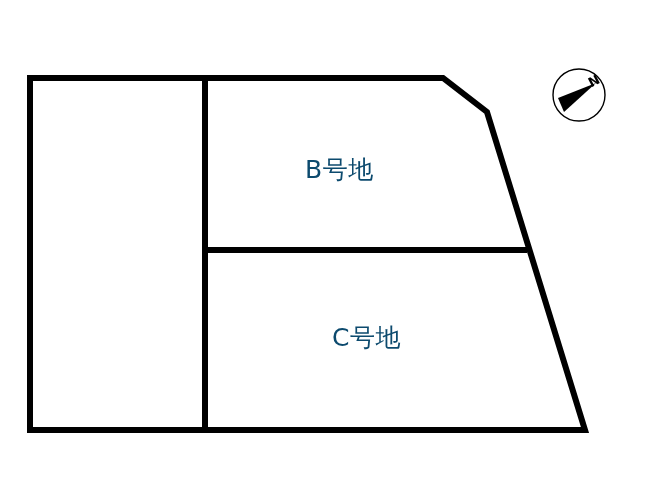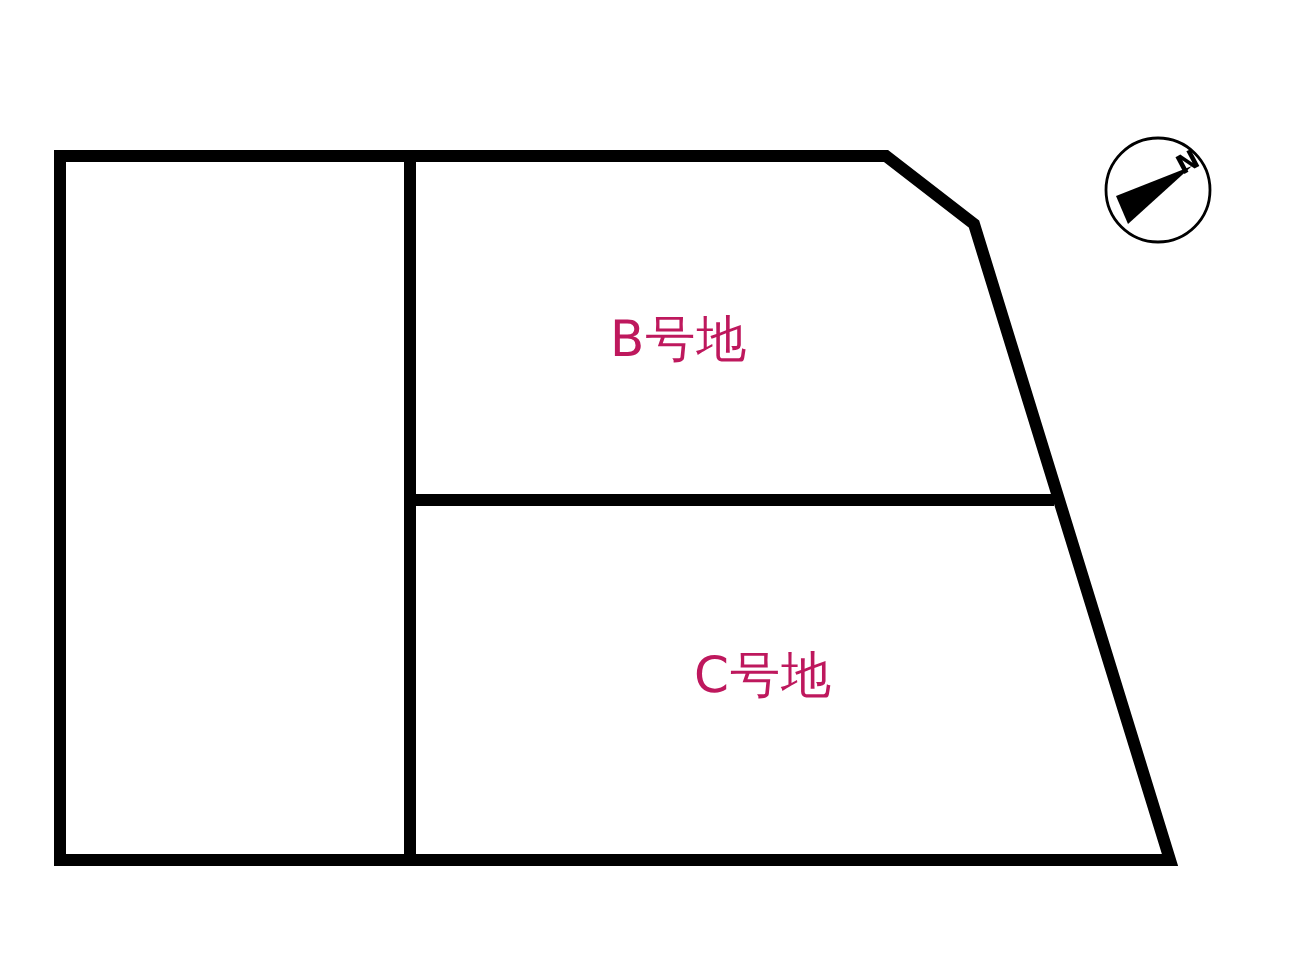--- a/index.html
+++ b/index.html
@@ -24,29 +24,29 @@
     top: 0;
     width: 652px;
     height: 489px;
     display: block;
   }
   .plot-label {
     position: absolute;
     font-family: "DejaVu Sans", "Liberation Sans", sans-serif;
     font-size: 25px;
     font-weight: 400;
-    color: #be185d;
+    color: #0c4a6e;
     letter-spacing: 0.5px;
     white-space: nowrap;
     user-select: none;
     line-height: 1;
   }
   #label-a { left: 83px;  top: 224px; }
   #label-b { left: 305px; top: 157px; }
-  #label-c { left: 332px; top: 325px; margin-left: 15px; }
+  #label-c { left: 332px; top: 325px; }
 
   #compass {
     position: absolute;
     left: 551px;
     top: 67px;
     width: 56px;
     height: 56px;
   }
 </style>
 </head>

